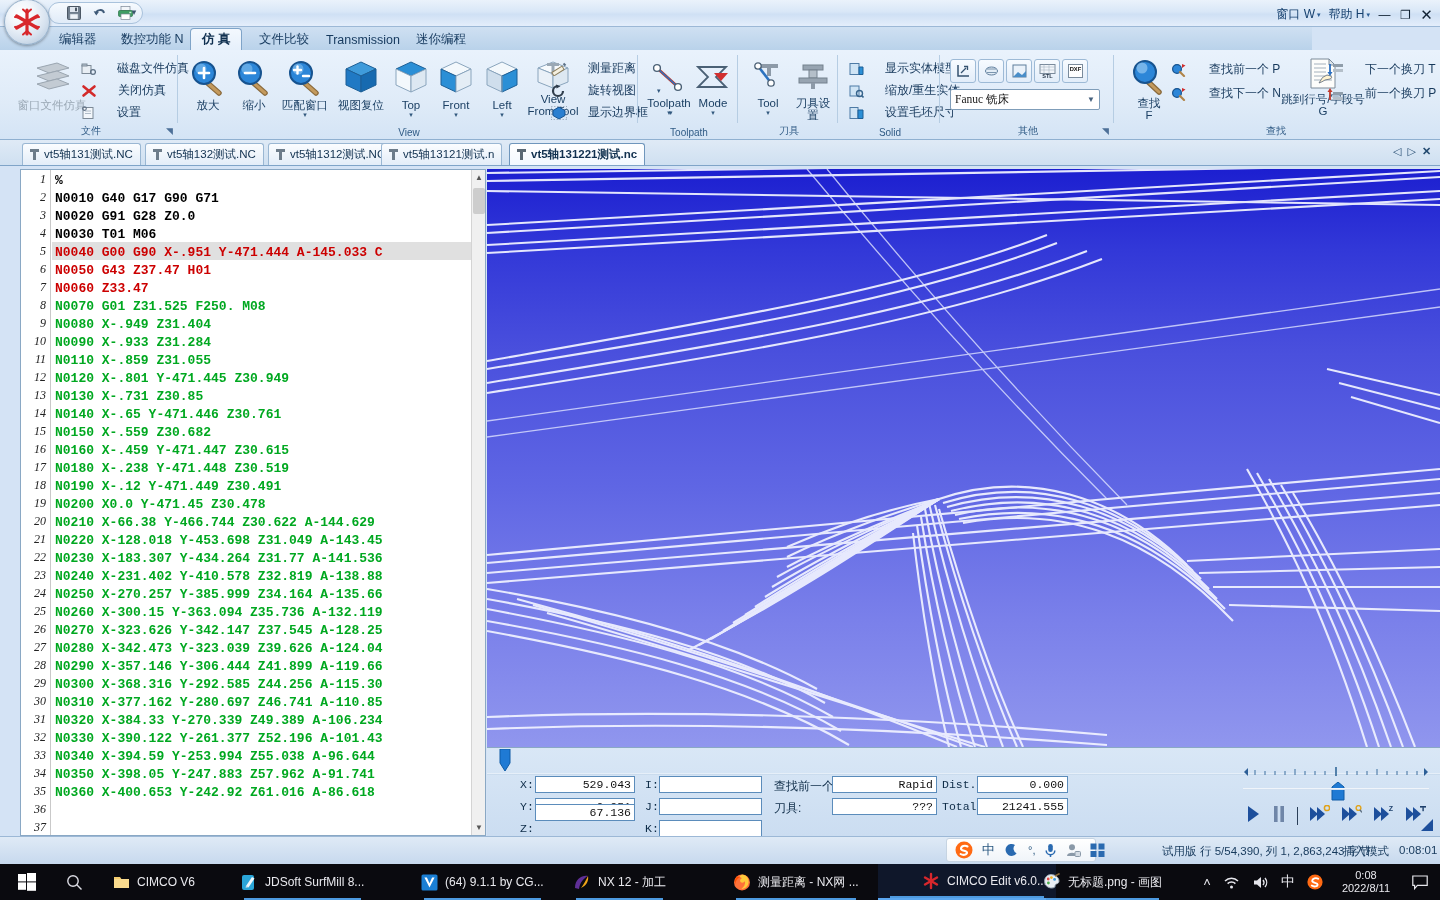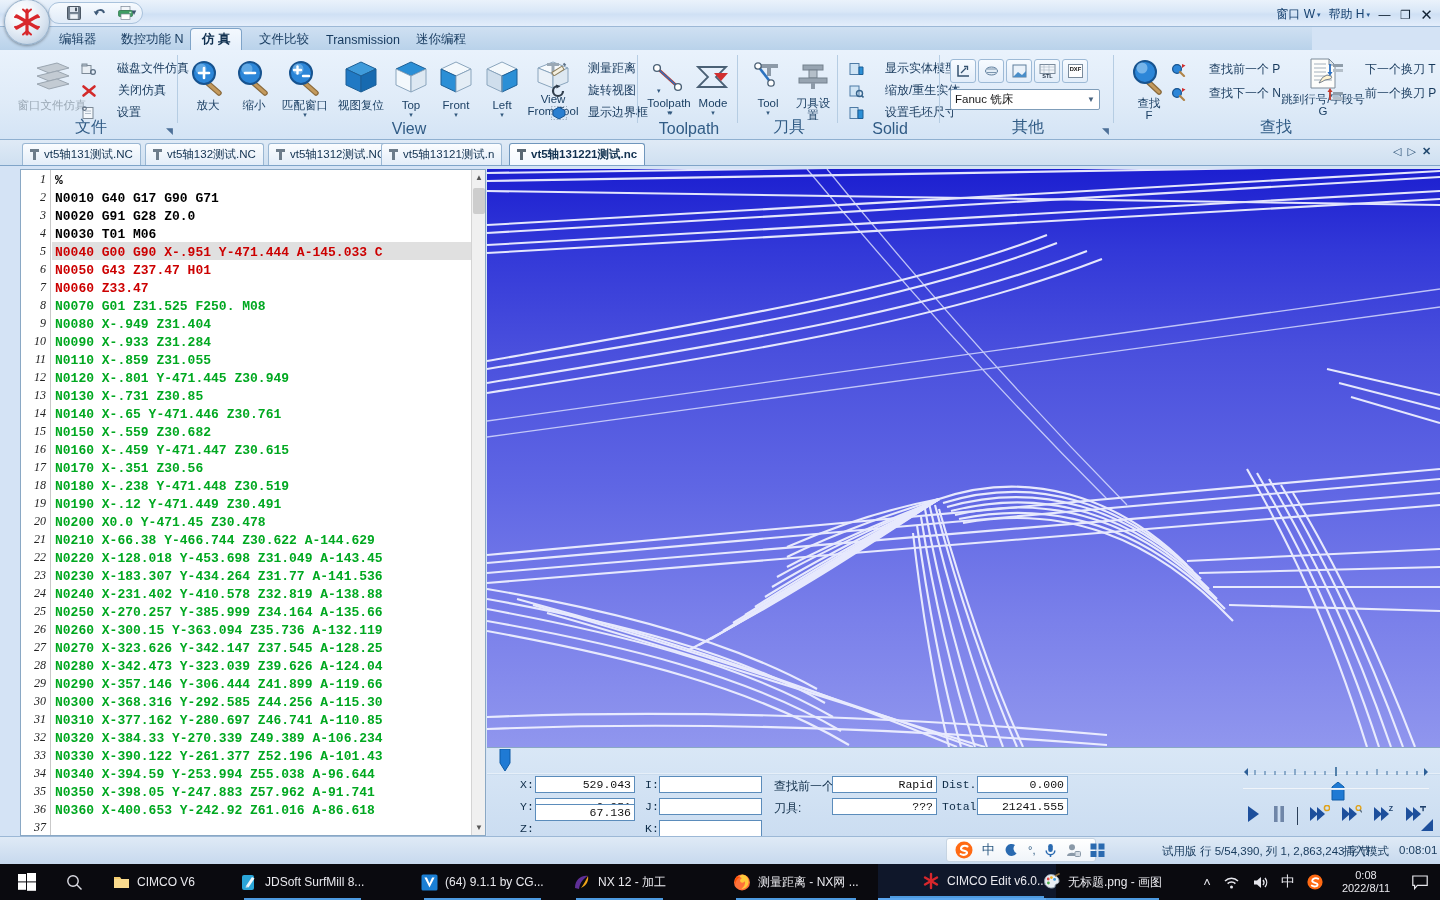--- a/index.html
+++ b/index.html
@@ -64,21 +64,21 @@
   
   .ribbon {
     position: absolute; left: 0; top: 50px; width: 1440px; height: 90px;
     background: linear-gradient(to bottom,#e9f2fc 0%,#dfebf8 60%,#d4e4f5 100%);
     border-bottom: 1px solid #8fb0d0;
   }
   .rgroup { position: absolute; top: 1px; height: 88px; }
   .rgroup .gsep { position: absolute; right: 0; top: 4px; bottom: 16px; width: 1px; background: #b6cde3; }
   .gtitle {
     position: absolute; bottom: 1px; left: 0; right: 0; text-align: center;
-    font-size: 16px; color: #305b85;
+    font-size: 10px; color: #305b85;
   }
   .gdlg {
     position: absolute; bottom: 2px; right: 3px; width: 11px; height: 11px;
     font-size: 9px; color: #4d7098; line-height: 11px; text-align: center; cursor: pointer;
   }
   .bigbtn {
     position: absolute; display: flex; flex-direction: column; align-items: center;
     cursor: pointer; padding: 2px 3px; border-radius: 3px;
   }
   .bigbtn .lbl { font-size: 11.5px; color: #1c4064; text-align: center; line-height: 12px; margin-top: 2px; }
@@ -571,21 +571,21 @@
           </g>
           <text x="9.5" y="15" font-size="5.6" font-weight="bold" fill="#243447" text-anchor="middle" font-family="Liberation Sans,sans-serif">STL</text>
         </svg>
       </div>
       <div class="sqbtn" style="left:120px; top:8px;">
         <svg width="19" height="16" viewBox="0 0 19 16">
           <rect x="2.5" y="1.5" width="14" height="13" fill="#ffffff" stroke="#7a8b9c"></rect>
           <text x="9.5" y="8" font-size="5.8" font-weight="bold" fill="#111" text-anchor="middle" font-family="Liberation Sans,sans-serif">DXF</text>
         </svg>
       </div>
-      <div class="combo" style="left:8px; top:38px; width:150px;">
+      <div class="combo" style="left:8px; top:38px; width:150px;font-family:Liberation Serif, serif;">
         <span class="ctext">Fanuc 铣床</span>
         <span class="cdrop">▼</span>
       </div>
       <div class="gtitle">其他</div>
       <div class="gdlg">◥</div>
       <div class="gsep"></div>
     </div>
 
     <div class="rgroup" style="left:1116px; width:320px;">
       <div class="bigbtn" style="left:8px; top:6px; width:50px;">
@@ -745,21 +745,20 @@
         <div class="crow"><span class="ctext2 c-red">N0060 Z33.47</span></div>
         <div class="crow"><span class="ctext2 c-green">N0070 G01 Z31.525 F250. M08</span></div>
         <div class="crow"><span class="ctext2 c-green">N0080 X-.949 Z31.404</span></div>
         <div class="crow"><span class="ctext2 c-green">N0090 X-.933 Z31.284</span></div>
         <div class="crow"><span class="ctext2 c-green">N0110 X-.859 Z31.055</span></div>
         <div class="crow"><span class="ctext2 c-green">N0120 X-.801 Y-471.445 Z30.949</span></div>
         <div class="crow"><span class="ctext2 c-green">N0130 X-.731 Z30.85</span></div>
         <div class="crow"><span class="ctext2 c-green">N0140 X-.65 Y-471.446 Z30.761</span></div>
         <div class="crow"><span class="ctext2 c-green">N0150 X-.559 Z30.682</span></div>
         <div class="crow"><span class="ctext2 c-green">N0160 X-.459 Y-471.447 Z30.615</span></div>
-        <div class="crow"><span class="ctext2 c-green">N0170 X-.351 Z30.56</span></div>
         <div class="crow"><span class="ctext2 c-green">N0180 X-.238 Y-471.448 Z30.519</span></div>
         <div class="crow"><span class="ctext2 c-green">N0190 X-.12 Y-471.449 Z30.491</span></div>
         <div class="crow"><span class="ctext2 c-green">N0200 X0.0 Y-471.45 Z30.478</span></div>
         <div class="crow"><span class="ctext2 c-green">N0210 X-66.38 Y-466.744 Z30.622 A-144.629</span></div>
         <div class="crow"><span class="ctext2 c-green">N0220 X-128.018 Y-453.698 Z31.049 A-143.45</span></div>
         <div class="crow"><span class="ctext2 c-green">N0230 X-183.307 Y-434.264 Z31.77 A-141.536</span></div>
         <div class="crow"><span class="ctext2 c-green">N0240 X-231.402 Y-410.578 Z32.819 A-138.88</span></div>
         <div class="crow"><span class="ctext2 c-green">N0250 X-270.257 Y-385.999 Z34.164 A-135.66</span></div>
         <div class="crow"><span class="ctext2 c-green">N0260 X-300.15 Y-363.094 Z35.736 A-132.119</span></div>
         <div class="crow"><span class="ctext2 c-green">N0270 X-323.626 Y-342.147 Z37.545 A-128.25</span></div>

